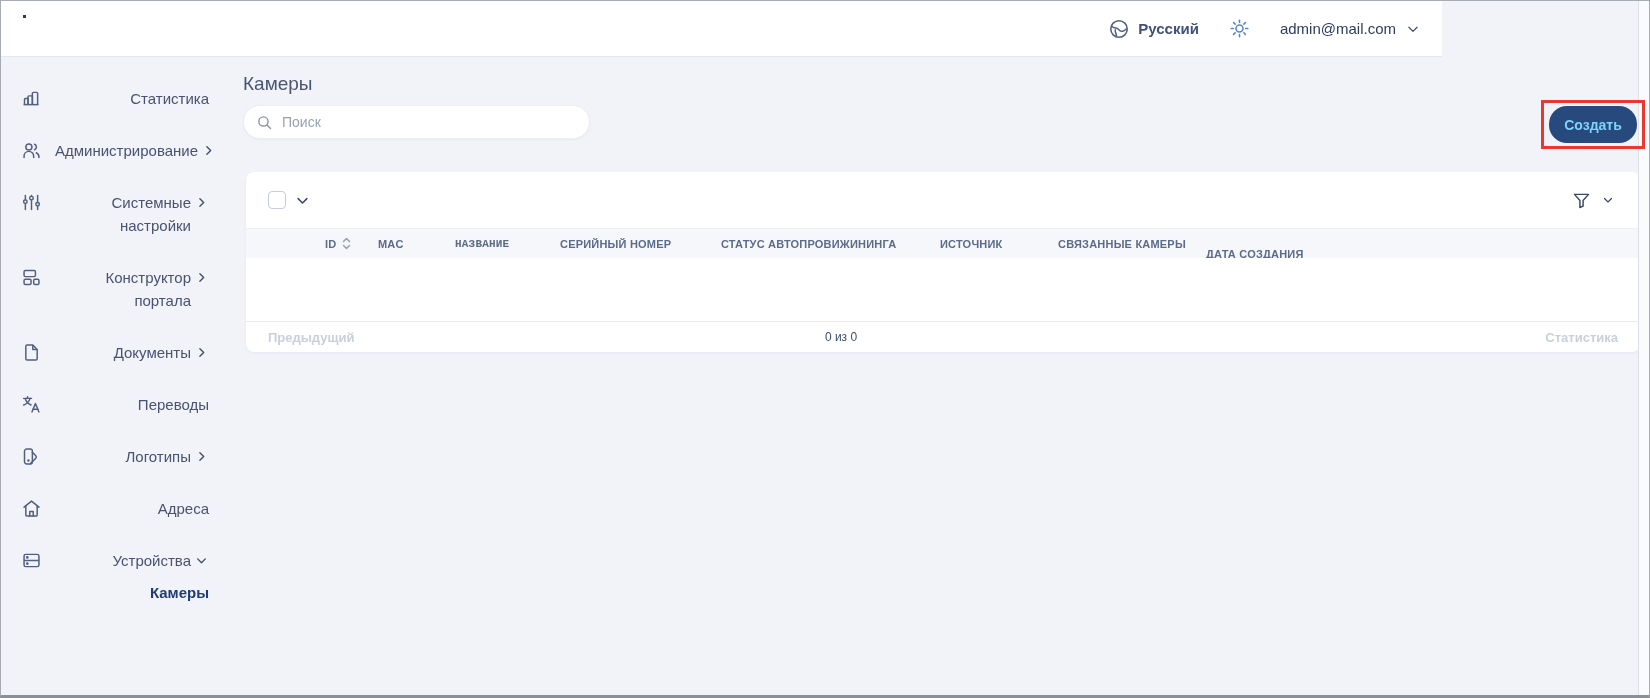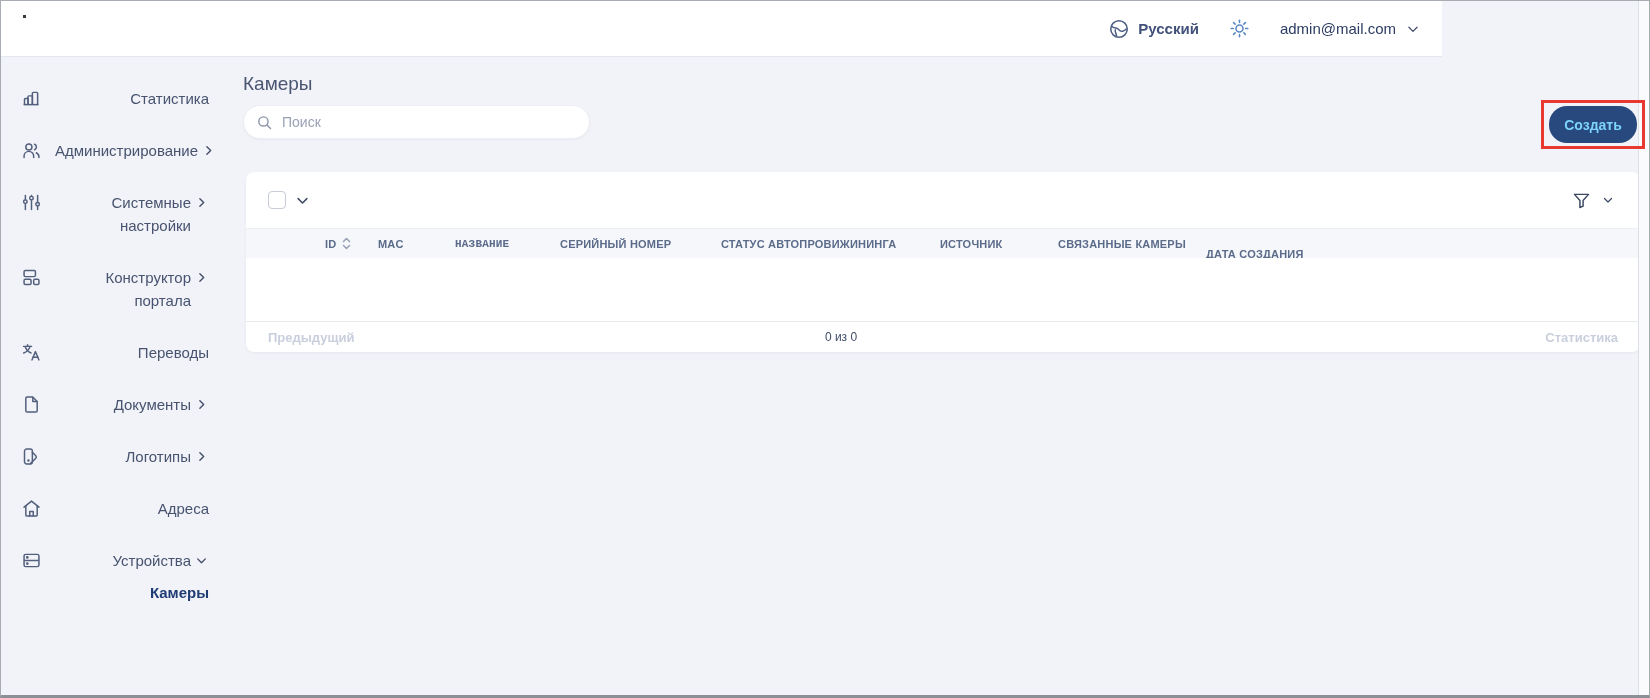--- a/index.html
+++ b/index.html
@@ -230,45 +230,45 @@
     <span class="s-label">Конструктор портала</span>
     <span class="s-chevron">
       <svg width="13" height="13" viewBox="0 0 24 24" fill="none" stroke="#44506b" stroke-width="2.6" stroke-linecap="round" stroke-linejoin="round">
           <polyline points="9 5 16 12 9 19"></polyline>
         </svg>
     </span>
   </div>
 
   <div class="side-item">
     <span class="s-icon">
+      <svg width="21" height="21" viewBox="0 0 24 24" fill="none" stroke="#525f7d" stroke-width="1.7" stroke-linejoin="round">
+        <path d="M13.5 3.5H7a1.5 1.5 0 0 0-1.5 1.5v14A1.5 1.5 0 0 0 7 20.5h10a1.5 1.5 0 0 0 1.5-1.5V8.5z"></path>
+          <path d="M13.5 3.5v5h5"></path>
+      </svg>
+    </span>
+    <span class="s-label">Документы</span>
+    <span class="s-chevron">
+      <svg width="13" height="13" viewBox="0 0 24 24" fill="none" stroke="#44506b" stroke-width="2.6" stroke-linecap="round" stroke-linejoin="round">
+          <polyline points="9 5 16 12 9 19"></polyline>
+        </svg>
+    </span>
+  </div>
+
+  <div class="side-item">
+    <span class="s-icon">
       <svg width="21" height="21" viewBox="0 0 24 24" fill="none" stroke="#525f7d" stroke-width="1.7" stroke-linecap="round" stroke-linejoin="round">
         <path d="M3 5h9"></path>
           <path d="M7.5 3v2"></path>
           <path d="M10.5 5c-1.2 3.4-4.2 6.3-7.5 7.6"></path>
           <path d="M4.8 5.5c1 3 3.8 5.8 6.7 7.1"></path>
         <path d="M12.5 20.5 16.5 11l4 9.5"></path>
           <path d="M13.8 17.5h5.4"></path>
       </svg>
     </span>
     <span class="s-label">Переводы</span>
-  </div>
-
-  <div class="side-item">
-    <span class="s-icon">
-      <svg width="21" height="21" viewBox="0 0 24 24" fill="none" stroke="#525f7d" stroke-width="1.7" stroke-linejoin="round">
-        <path d="M13.5 3.5H7a1.5 1.5 0 0 0-1.5 1.5v14A1.5 1.5 0 0 0 7 20.5h10a1.5 1.5 0 0 0 1.5-1.5V8.5z"></path>
-          <path d="M13.5 3.5v5h5"></path>
-      </svg>
-    </span>
-    <span class="s-label">Документы</span>
-    <span class="s-chevron">
-      <svg width="13" height="13" viewBox="0 0 24 24" fill="none" stroke="#44506b" stroke-width="2.6" stroke-linecap="round" stroke-linejoin="round">
-          <polyline points="9 5 16 12 9 19"></polyline>
-        </svg>
-    </span>
   </div>
 
   <div class="side-item">
     <span class="s-icon">
       <svg width="21" height="21" viewBox="0 0 24 24" fill="none" stroke="#525f7d" stroke-width="1.7" stroke-linecap="round" stroke-linejoin="round">
         <rect x="4" y="3.5" width="9" height="17" rx="2.5"></rect>
           <path d="M13 7.2l3.9 3.9a2 2 0 0 1 0 2.8l-6.3 6.3"></path>
           <circle cx="8.5" cy="16.5" r="0.6" fill="#525f7d"></circle>
       </svg>
     </span>

